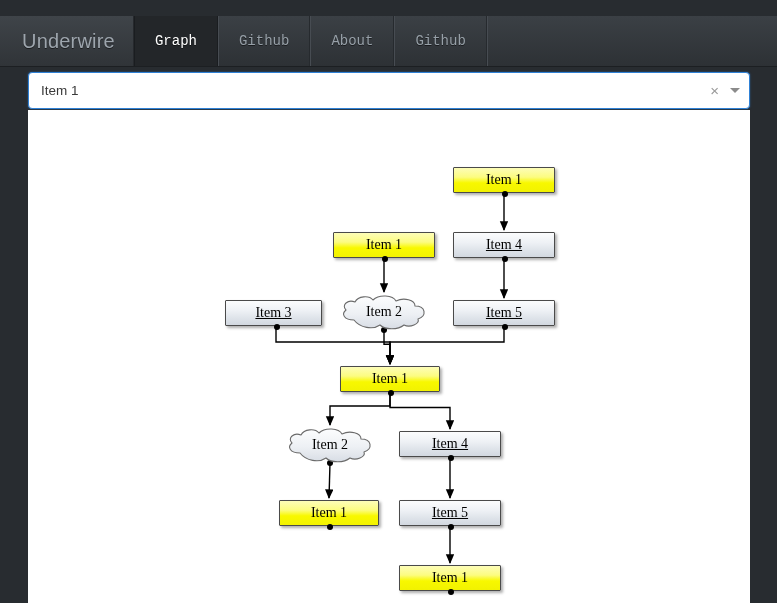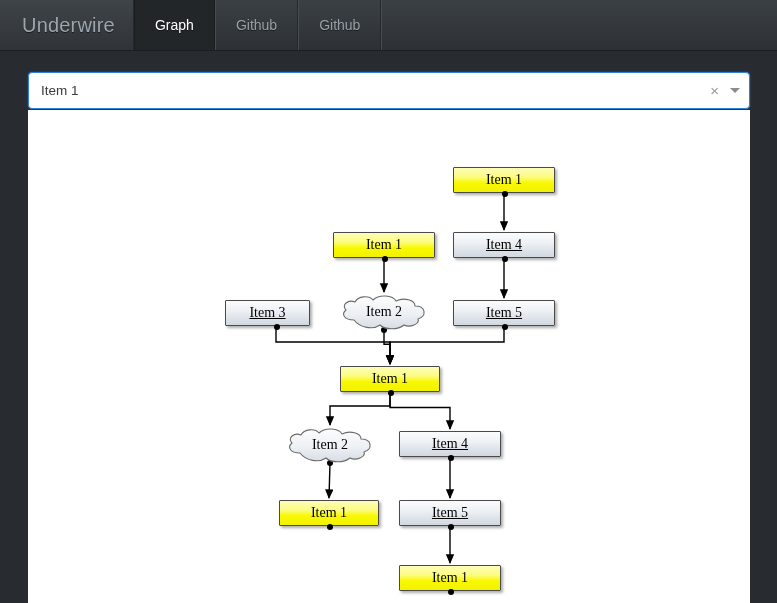--- a/index.html
+++ b/index.html
@@ -8,39 +8,39 @@
     margin: 0; padding: 0;
     width: 777px; height: 603px;
     overflow: hidden;
     background: #282c30;
     font-family: "Liberation Sans", sans-serif;
   }
 
   
   .navbar {
     position: absolute;
-    top: 0; left: 0;
+    top: 16px; left: 0;
     width: 777px; height: 51px;
     background: linear-gradient(to bottom, #3c4146 0%, #2e3236 100%);
     border-bottom: 1px solid #1c1f22;
     display: flex;
     align-items: stretch;
   }
   .brand {
     display: flex; align-items: center;
     padding: 0 18px 0 22px;
     font-size: 20px;
     color: #9da5ad;
     letter-spacing: 0.2px;
     text-shadow: 0 1px 0 rgba(0,0,0,0.5);
     background: linear-gradient(to bottom, #3f4449 0%, #303438 100%);
     border-right: 1px solid #26292d;
     height: 100%;
   }
-  .nav-tabs { display: flex; align-items: flex-start; }
+  .nav-tabs { display: flex; align-items: flex-start; font-family: Liberation Mono, monospace; }
   .nav-tab {
     display: flex; align-items: center; justify-content: center;
     padding: 0 20px;
     font-size: 14px;
     color: #97a0a8;
     text-shadow: 0 1px 0 rgba(0,0,0,0.5);
     background: linear-gradient(to bottom, #3b4045 0%, #2d3135 100%);
     border-right: 1px solid #262a2e;
     border-left: 1px solid #474c52;
     cursor: pointer;
@@ -145,20 +145,21 @@
   }
 </style>
 </head>
 <body>
 
 <div class="navbar">
   <div class="brand">Underwire</div>
   <div class="nav-tabs">
       <div class="nav-tab active">Graph</div>
       <div class="nav-tab">Github</div>
+      <div class="nav-tab">About</div>
       <div class="nav-tab">Github</div>
     </div>
   <div class="nav-filler"></div>
 </div>
 
 <div class="select-wrap">
   <div class="select-value">Item 1</div>
   <div class="select-clear">×</div>
   <div class="select-caret">
     <span class="caret-tri"></span>
@@ -212,21 +213,21 @@
               <stop offset="0%" stop-color="#fcfdfe"></stop>
               <stop offset="55%" stop-color="#edf0f4"></stop>
               <stop offset="100%" stop-color="#d8dde5"></stop>
             </linearGradient>
           </defs>
           <path d="M16,26 C6,26 3,20 8,16 C3,11 10,5 17,8 C20,2 31,1 35,6 C41,0 55,1 58,7 C66,3 77,6 77,12 C88,12 89,22 80,25 C82,30 72,34 66,31 C60,36 47,36 42,31 C35,36 22,34 16,26 Z" fill="url(#cg4)" stroke="#6b6b6b" stroke-width="1.1" stroke-linejoin="round"></path>
         </svg>
         <span class="cloud-label">Item 2</span>
         <span class="port" style="left: 43px; top: 33px;"></span>
       </div>
-      <div class="node node-box node-grey" style="left: 197px; top: 190px; width: 85px; height: 26px;">
+      <div class="node node-box node-grey" style="left: 197px; top: 190px; width: 97px; height: 26px;">
         <span>Item 3</span>
         <span class="port" style="left: 48px; top: 23px;"></span>
       </div>
       <div class="node node-box node-yellow" style="left: 312px; top: 256px; width: 100px; height: 26px;">
         <span>Item 1</span>
         <span class="port" style="left: 47px; top: 23px;"></span>
       </div>
       <div class="node node-cloud" style="left: 256px; top: 317px; width: 92px; height: 36px;">
         <svg width="92" height="36" viewBox="0 0 92 36">
           <defs>

